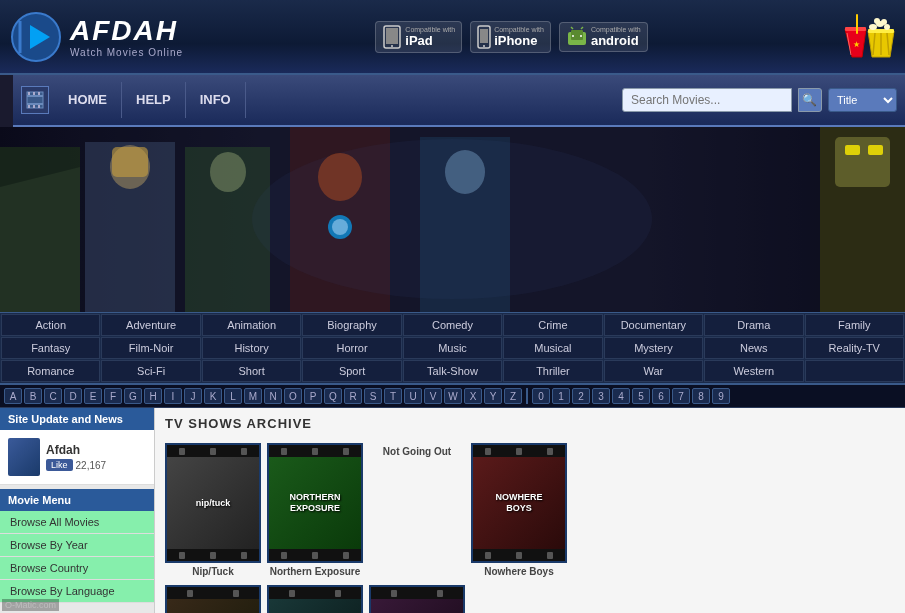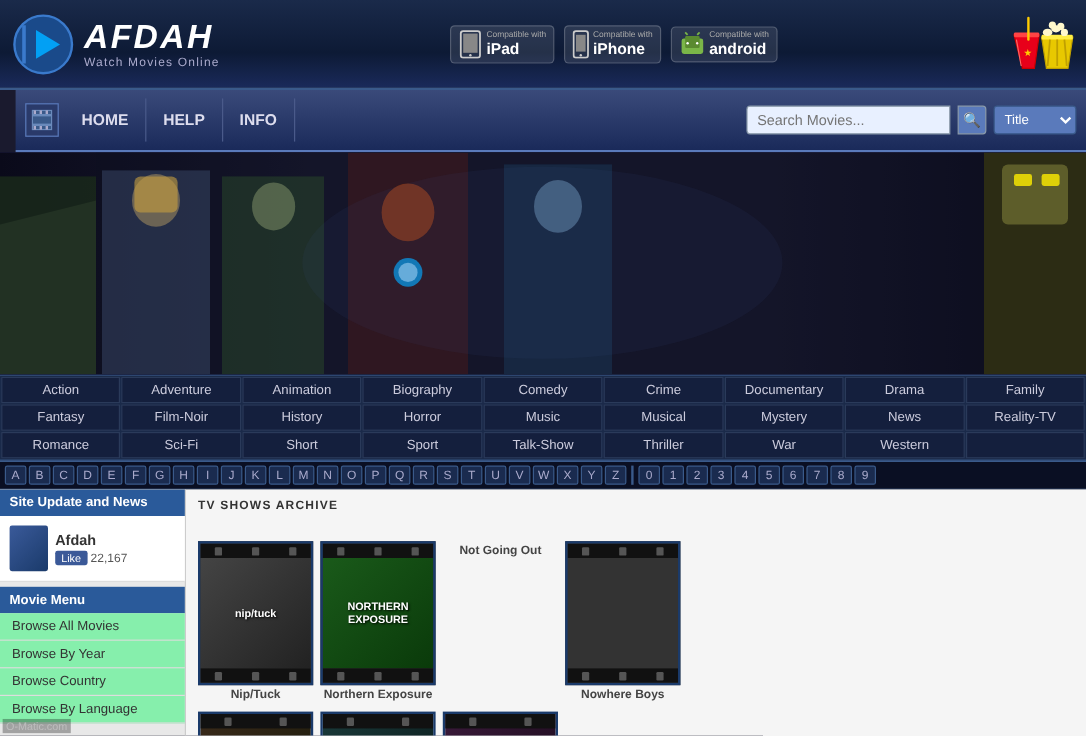--- a/index.html
+++ b/index.html
@@ -298,24 +298,24 @@
     }
 
     
     #tv-content {
       flex: 1;
       padding: 8px 10px;
       background: #f5f5f5;
       overflow: hidden;
     }
     #tv-title {
-      font-size: 10px;
+      font-size: 13px;
       font-weight: bold;
       color: #333;
-      margin-bottom: 24px;
+      margin-bottom: 12px;
       letter-spacing: 1px;
     }
     #shows-row {
       display: flex;
       gap: 6px;
       margin-bottom: 8px;
     }
     .show-item {
       width: 96px;
       flex-shrink: 0;
@@ -712,20 +712,23 @@
         <div class="show-label">Not Going Out</div>
       </div>
 
       <div class="show-item">
         <div class="show-thumb">
           <div class="film-strip-top">
             <div class="film-hole"></div>
             <div class="film-hole"></div>
             <div class="film-hole"></div>
           </div>
+          <div class="show-inner show-nowhere">
+            <div class="show-text-overlay">NOWHERE<br>BOYS</div>
+          </div>
           <div class="film-strip-bottom">
             <div class="film-hole"></div>
             <div class="film-hole"></div>
             <div class="film-hole"></div>
           </div>
         </div>
         <div class="show-label">Nowhere Boys</div>
       </div>
 
 

